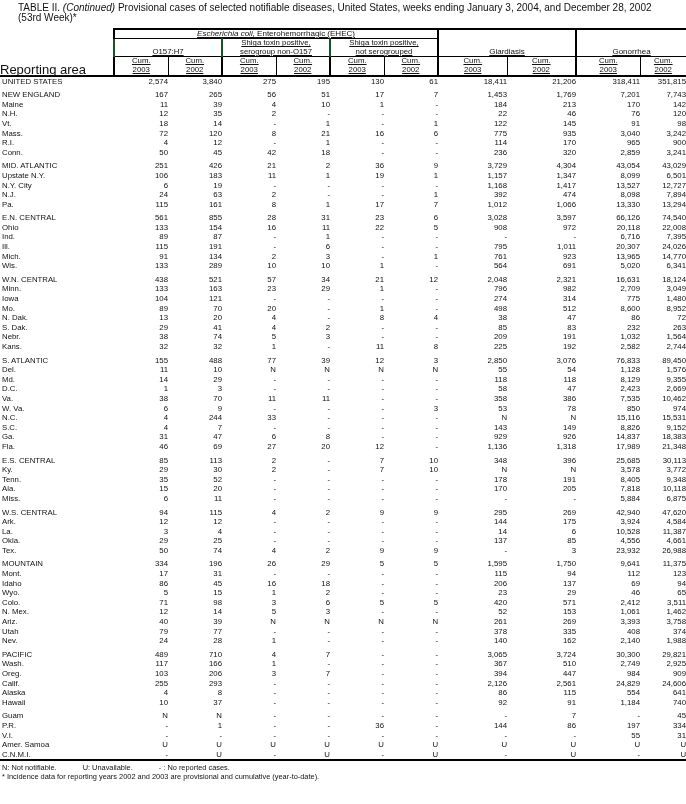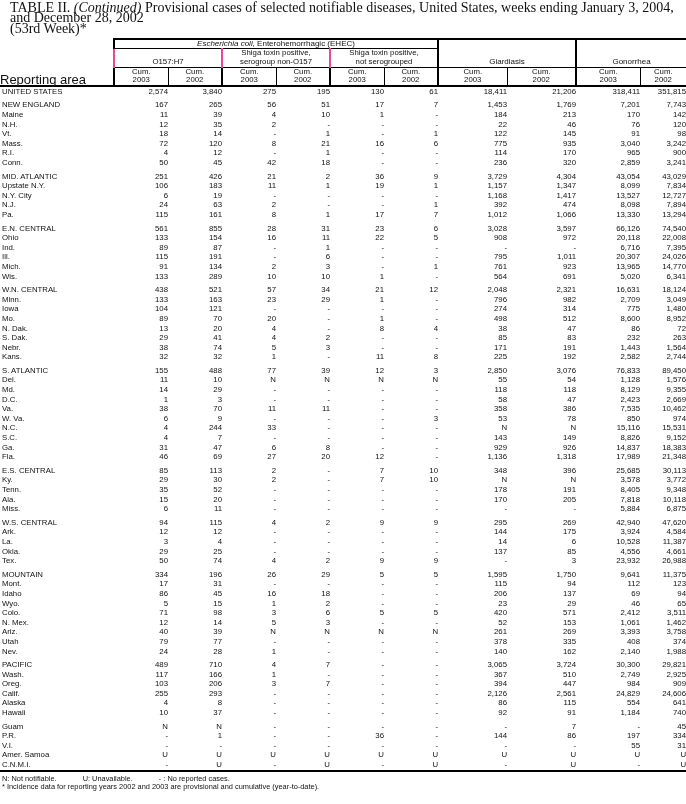--- a/index.html
+++ b/index.html
@@ -1,36 +1,36 @@
 <!DOCTYPE html>
 <html><head>
 <meta charset="utf-8">
 <style>
   html,body{margin:0;padding:0;background:#fff;}
   body{width:686px;height:804px;overflow:hidden;box-sizing:border-box;
        font-family:"Liberation Sans","DejaVu Sans",sans-serif;color:#111;}
   .page{padding:3px 0 0 0;}
-  .title{font-size:14px;line-height:10.3px;padding-left:10px;letter-spacing:0px;font-family:Liberation Serif, serif;}
+  .title{font-size:10px;line-height:10.3px;padding-left:18px;letter-spacing:0px;}
   .title .t2{display:block;}
   table.mmwr{border-collapse:collapse;table-layout:fixed;width:686px;margin-top:4px;}
   table.mmwr th,table.mmwr td{margin:0;padding:0;white-space:nowrap;overflow:visible;}
   
   col.c-area{width:114px;}
   col.c-e{width:54px;}
   col.c-g{width:69px;}
   col.c-n9{width:64px;}
   col.c-n10{width:46px;}
   
-  thead th{font-weight:normal;text-align:center;vertical-align:bottom;font-size:7.8px;line-height:8.6px;}
+  thead th{font-weight:normal;text-align:center;vertical-align:bottom;font-size:7.8px;line-height:8.6px;text-decoration:underline;}
   th.area-h{text-align:left;vertical-align:bottom;padding:0 0 3px 2px;border-bottom:2px solid #000;font-size:13px;}
   th.ehec{border-top:2px solid #000;border-left:2px solid #000;border-bottom:1px solid #000;
           font-size:8px;padding:2px 0 2px 0;}
   th.grp-side{border-top:2px solid #000;border-left:2px solid #000;border-bottom:1px solid #000;
           padding:0 0 3px 0;font-size:8px;}
-  th.sub{border-left:2px solid #ec4899;border-bottom:1px solid #000;padding:1px 0 2px 0;}
+  th.sub{border-left:2px solid #14532d;border-bottom:1px solid #000;padding:1px 0 2px 0;}
   th.cum{border-left:1px solid #000;border-bottom:2px solid #000;padding:1px 0 2px 0;}
   th.cum.gs{border-left-width:2px;}
   
   tbody td{font-size:7.8px;line-height:9.6px;vertical-align:bottom;}
   tbody td.area{text-align:left;padding-left:2px;}
   tbody td.num{text-align:right;}
   td.col0,td.col1,td.col2,td.col3,td.col4,td.col5{padding-right:16px;}
   td.col6,td.col7{padding-right:8px;}
   td.col8{padding-right:5px;}
   td.col9{padding-right:3px;}
@@ -253,21 +253,21 @@
           <td class="area">Upstate N.Y.</td>
           <td class="num col0">106</td>
           <td class="num col1">183</td>
           <td class="num col2">11</td>
           <td class="num col3">1</td>
           <td class="num col4">19</td>
           <td class="num col5">1</td>
           <td class="num col6">1,157</td>
           <td class="num col7">1,347</td>
           <td class="num col8">8,099</td>
-          <td class="num col9">7,834</td>
+          <td class="num col9">6,501</td>
         </tr>
         <tr>
           <td class="area">N.Y. City</td>
           <td class="num col0">6</td>
           <td class="num col1">19</td>
           <td class="num col2">-</td>
           <td class="num col3">-</td>
           <td class="num col4">-</td>
           <td class="num col5">-</td>
           <td class="num col6">1,168</td>
@@ -458,23 +458,23 @@
           <td class="num col9">263</td>
         </tr>
         <tr>
           <td class="area">Nebr.</td>
           <td class="num col0">38</td>
           <td class="num col1">74</td>
           <td class="num col2">5</td>
           <td class="num col3">3</td>
           <td class="num col4">-</td>
           <td class="num col5">-</td>
-          <td class="num col6">171</td>
+          <td class="num col6">209</td>
           <td class="num col7">191</td>
-          <td class="num col8">1,443</td>
+          <td class="num col8">1,032</td>
           <td class="num col9">1,564</td>
         </tr>
         <tr>
           <td class="area">Kans.</td>
           <td class="num col0">32</td>
           <td class="num col1">32</td>
           <td class="num col2">1</td>
           <td class="num col3">-</td>
           <td class="num col4">11</td>
           <td class="num col5">8</td>

